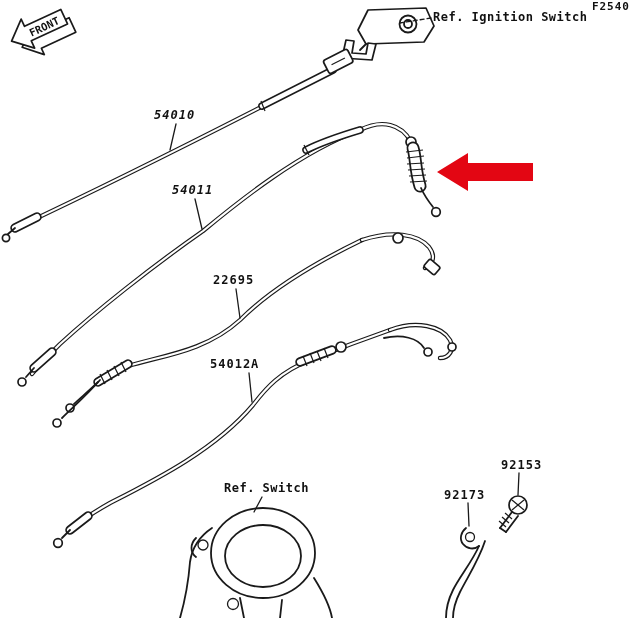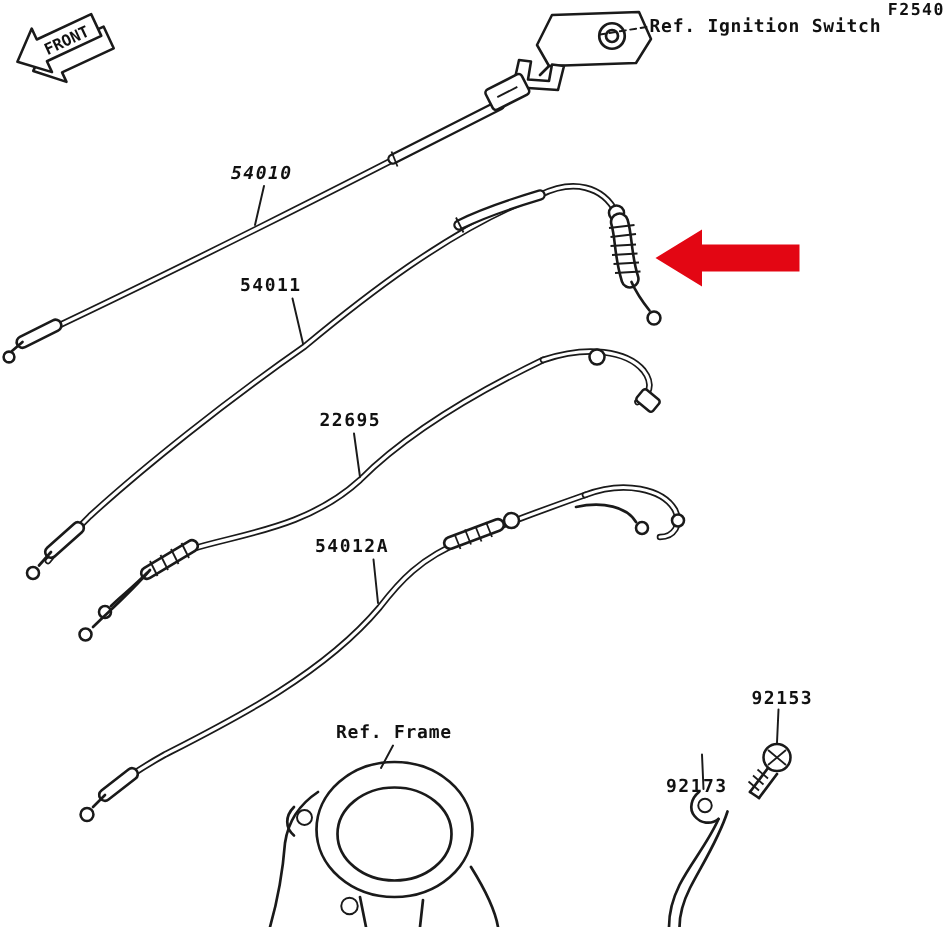--- a/index.html
+++ b/index.html
@@ -210,24 +210,24 @@
 
     <polygon points="437,172 468,153 468,163 533,163 533,181 468,181 468,191" fill="#e30613"></polygon>
   </svg>
 
   <div class="code">F2540</div>
 
   <div class="lbl small-sp" style="left:433px;top:10px;">Ref. Ignition Switch</div>
 
   <div class="lbl" style="left:154px;top:108px;font-style:italic;">54010</div>
 
-  <div class="lbl" style="left:160px;top:183px;">54011</div>
+  <div class="lbl" style="left:172px;top:183px;font-style:italic;">54011</div>
 
   <div class="lbl" style="left:213px;top:273px;">22695</div>
 
   <div class="lbl" style="left:210px;top:357px;">54012A</div>
 
-  <div class="lbl small-sp" style="left:224px;top:481px;">Ref. Frame</div>
+  <div class="lbl small-sp" style="left:224px;top:481px;">Ref. Switch</div>
 
   <div class="lbl" style="left:501px;top:458px;">92153</div>
 
-  <div class="lbl" style="left:444px;top:517px;">92173</div>
+  <div class="lbl" style="left:444px;top:488px;">92173</div>
 </div>
 
 </body></html>

